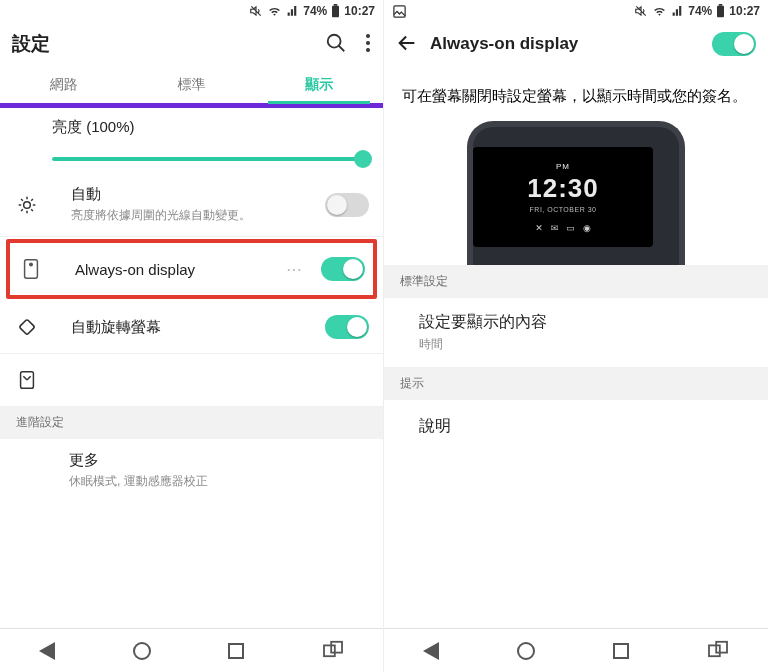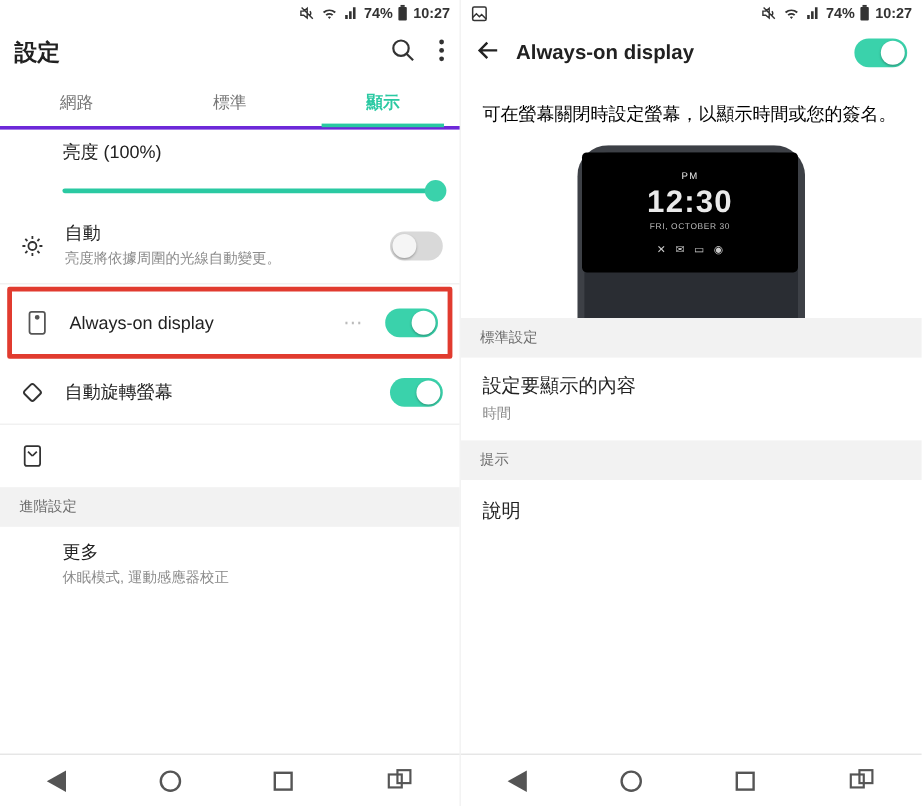--- a/index.html
+++ b/index.html
@@ -47,21 +47,21 @@
   .header .title {
     font-size: 19px;
     font-weight: 600;
     flex: 1;
   }
   .header .icons { display: flex; gap: 18px; align-items: center; }
   
   .tabs {
     height: 42px;
     display: flex;
-    border-bottom: 3px solid #6d28d9;
+    border-bottom: 5px solid #6d28d9;
   }
   .tab {
     flex: 1;
     display: flex;
     align-items: center;
     justify-content: center;
     font-size: 14px;
     color: #777;
     position: relative;
   }
@@ -86,21 +86,21 @@
     gap: 14px;
     min-height: 52px;
   }
   .row .icon-slot {
     width: 26px;
     display: flex;
     justify-content: center;
     color: #555;
     flex-shrink: 0;
   }
-  .row .texts { flex: 1; min-width: 0; }
+  .row .texts { flex: 1; min-width: 0; margin-left: 17px; }
   .row .primary { font-size: 15px; color: #222; }
   .row .secondary { font-size: 12px; color: #8a8a8a; margin-top: 3px; }
   
   .slider-row { padding: 10px 18px 6px 52px; }
   .slider-track {
     height: 4px;
     background: #2ac9a2;
     border-radius: 2px;
     position: relative;
     margin: 10px 0 6px;
@@ -160,28 +160,29 @@
   }
   
   .preview {
     height: 148px;
     display: flex;
     justify-content: center;
     overflow: hidden;
     padding-top: 4px;
   }
   .mock-phone {
-    width: 190px;
+    width: 218px;
     background: #2a2d33;
     border: 6px solid #3d4046;
     border-bottom: none;
     border-radius: 26px 26px 0 0;
+    padding-top: 20px;
     display: flex;
     flex-direction: column;
-    align-items: flex-end;
+    align-items: flex-start;
   }
   .mock-screen {
     width: 180px;
     height: 100px;
     background: #000;
     border-radius: 4px;
     color: #eaeaea;
     display: flex;
     flex-direction: column;
     align-items: center;

